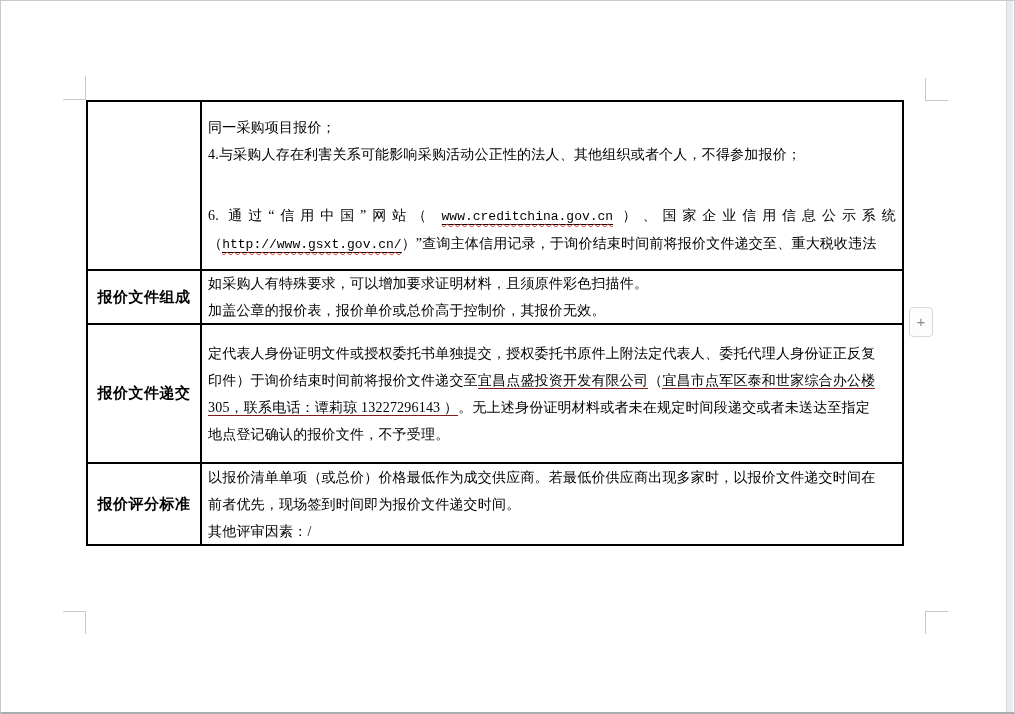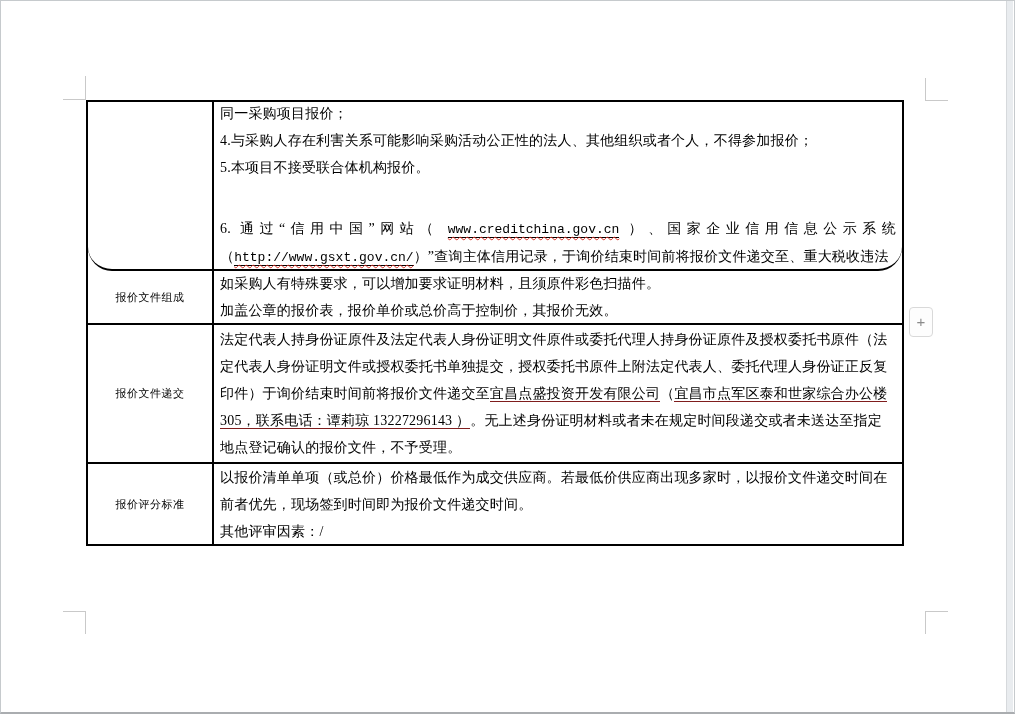--- a/index.html
+++ b/index.html
@@ -27,23 +27,23 @@
   .crop.br{left:924px;top:610px;width:23px;height:23px;border-left:1px solid #c9c9c9;border-top:1px solid #c9c9c9;}
   
   .doc-table{
     position:absolute;left:85px;top:99px;width:818px;height:446px;
     box-sizing:border-box;border:2px solid #000;
     display:flex;flex-direction:column;
   }
   .t-row{display:flex;box-sizing:border-box;border-bottom:2px solid #000;overflow:hidden;}
   .t-row:last-child{border-bottom:none;}
   .t-label{
-    width:126px;box-sizing:border-box;border-right:2px solid #000;
+    width:114px;box-sizing:border-box;border-right:2px solid #000;
     display:flex;align-items:center;justify-content:center;
-    font-weight:normal;font-size:11px;letter-spacing:0.5px;
+    font-weight:bold;font-size:15px;letter-spacing:0.5px;
     flex-shrink:0;
   }
   .t-content{
     flex:1;min-width:0;padding:0 6px;
     display:flex;flex-direction:column;justify-content:center;
     font-size:14px;letter-spacing:0.2px;
   }
   .line{line-height:27px;white-space:nowrap;}
   .line.just{white-space:normal;text-align:justify;text-align-last:justify;margin-top:34px;}
   .seg-u{border-bottom:1px solid #7f1d1d;}
@@ -69,41 +69,39 @@
 <body>
 
 <div class="screen">
 
   <div class="crop tl"></div>
   <div class="crop tr"></div>
   <div class="crop bl"></div>
   <div class="crop br"></div>
 
   <div class="doc-table" id="doc-table">
-      <div class="t-row" style="height: 169px; border-radius: 24px;">
+      <div class="t-row" style="height: 169px;">
         <div class="t-label"></div>
         <div class="t-content">
           <div class="line"><span>同一采购项目报价；</span></div>
           <div class="line"><span>4.与采购人存在利害关系可能影响采购活动公正性的法人、其他组织或者个人，不得参加报价；</span></div>
-          <div class="line"><span>5.本项目不接受联合体机构报价。</span></div>
           <div class="line just"><span>6. 通过“信用中国”网站（ </span><span class="seg-url">www.creditchina.gov.cn</span><span> ）、国家企业信用信息公示系统</span></div>
           <div class="line"><span>（</span><span class="seg-url">http://www.gsxt.gov.cn/</span><span>）”查询主体信用记录，于询价结束时间前将报价文件递交至、重大税收违法</span></div>
         </div>
       </div>
       <div class="t-row" style="height: 54px;">
         <div class="t-label">报价文件组成</div>
         <div class="t-content">
           <div class="line"><span>如采购人有特殊要求，可以增加要求证明材料，且须原件彩色扫描件。</span></div>
           <div class="line"><span>加盖公章的报价表，报价单价或总价高于控制价，其报价无效。</span></div>
         </div>
       </div>
       <div class="t-row" style="height: 139px;">
         <div class="t-label">报价文件递交</div>
         <div class="t-content">
-          <div class="line"><span>法定代表人持身份证原件及法定代表人身份证明文件原件或委托代理人持身份证原件及授权委托书原件（法</span></div>
           <div class="line"><span>定代表人身份证明文件或授权委托书单独提交，授权委托书原件上附法定代表人、委托代理人身份证正反复</span></div>
           <div class="line"><span>印件）于询价结束时间前将报价文件递交至</span><span class="seg-u">宜昌点盛投资开发有限公司</span><span>（</span><span class="seg-u">宜昌市点军区泰和世家综合办公楼</span></div>
           <div class="line"><span class="seg-u">305，联系电话：谭莉琼 13227296143 ）</span><span>。无上述身份证明材料或者未在规定时间段递交或者未送达至指定</span></div>
           <div class="line"><span>地点登记确认的报价文件，不予受理。</span></div>
         </div>
       </div>
       <div class="t-row" style="height: 80px;">
         <div class="t-label">报价评分标准</div>
         <div class="t-content">
           <div class="line"><span>以报价清单单项（或总价）价格最低作为成交供应商。若最低价供应商出现多家时，以报价文件递交时间在</span></div>

